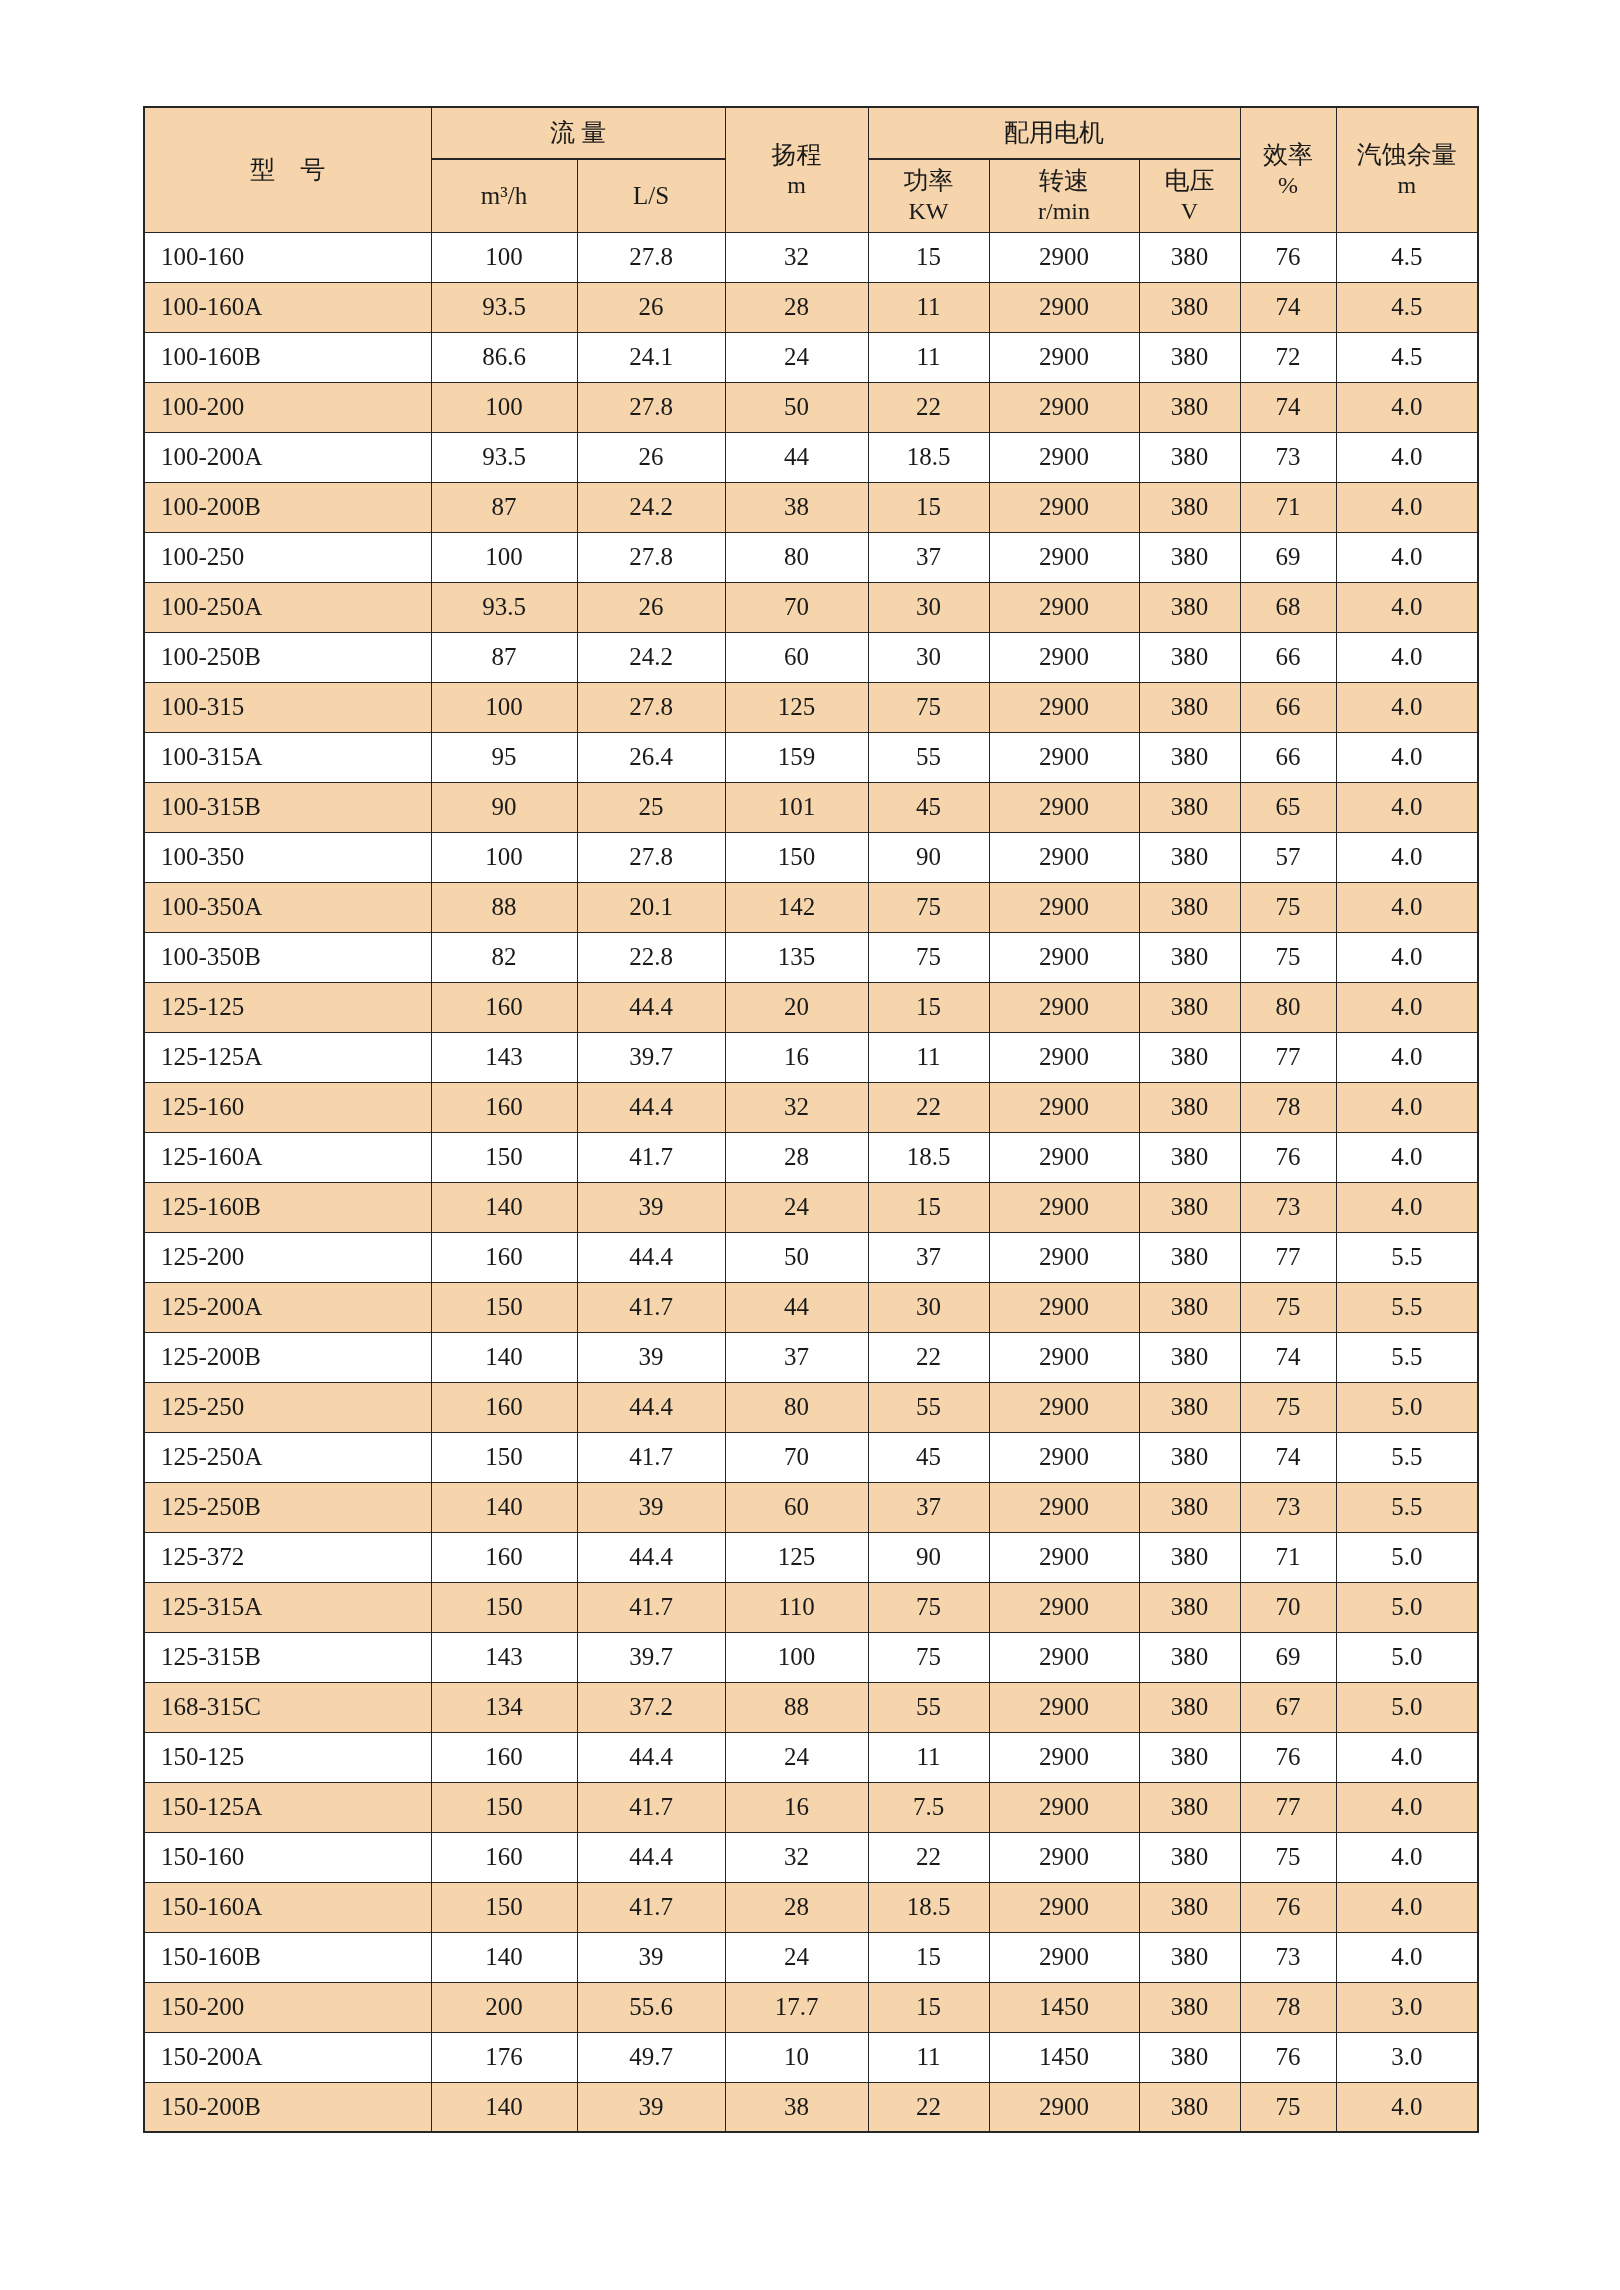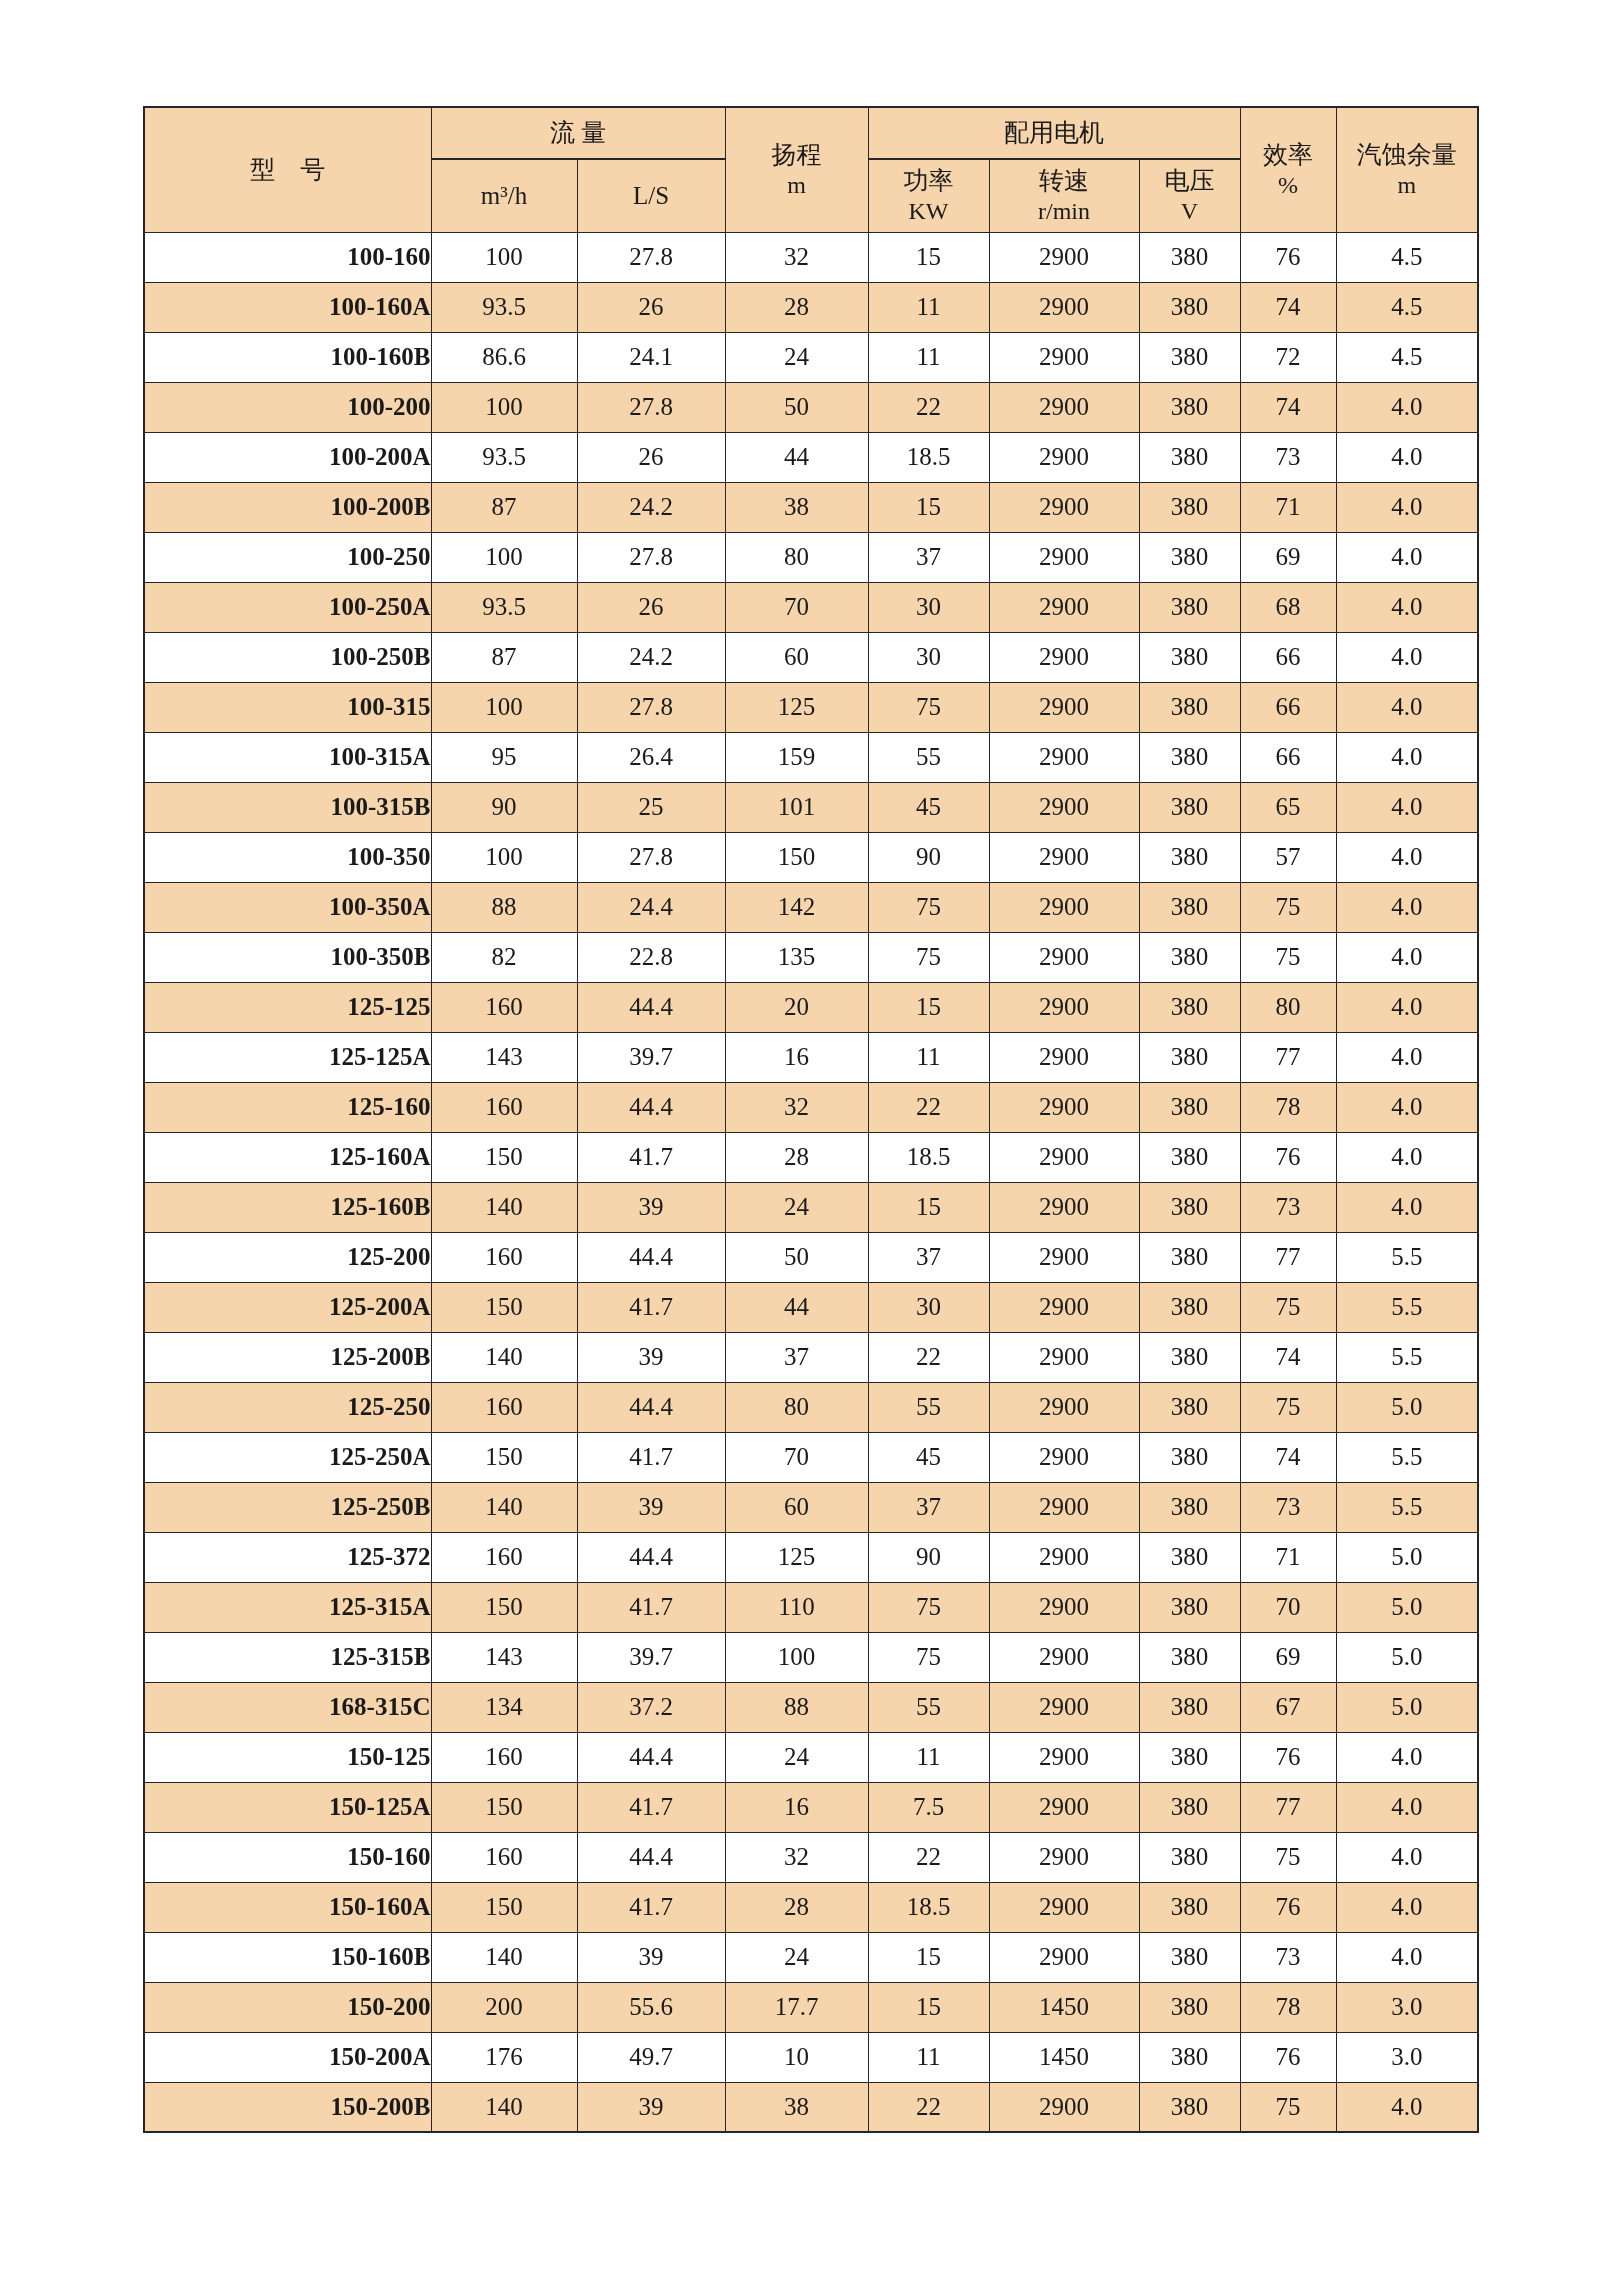--- a/index.html
+++ b/index.html
@@ -46,23 +46,22 @@
     font-size: 27px;
   }
   thead tr.tier1 { height: 52px; }
   thead tr.tier2 { height: 73px; }
   thead th { border-bottom: 3.6px solid #262626; }
   thead th.group { border-bottom: 2.7px solid #262626; margin-top: 16px; }
   thead .unit-line { font-size: 24px; }
   tbody tr { height: 50px; background: #ffffff; }
   tbody tr:nth-child(even) { background: #F6D5AC; }
   tbody td.model {
-    text-align: right;
+    text-align: left;
     padding-left: 16px;
-    font-weight: bold;
   }
 </style>
 </head>
 <body>
 
 <div class="page">
   <div class="table-wrap">
     <table class="spec">
       <colgroup>
         <col style="width:287px">
@@ -260,21 +259,21 @@
             <td>150</td>
             <td>90</td>
             <td>2900</td>
             <td>380</td>
             <td>57</td>
             <td>4.0</td>
           </tr>
           <tr>
             <td class="model">100-350A</td>
             <td>88</td>
-            <td>24.4</td>
+            <td>20.1</td>
             <td>142</td>
             <td>75</td>
             <td>2900</td>
             <td>380</td>
             <td>75</td>
             <td>4.0</td>
           </tr>
           <tr>
             <td class="model">100-350B</td>
             <td>82</td>

